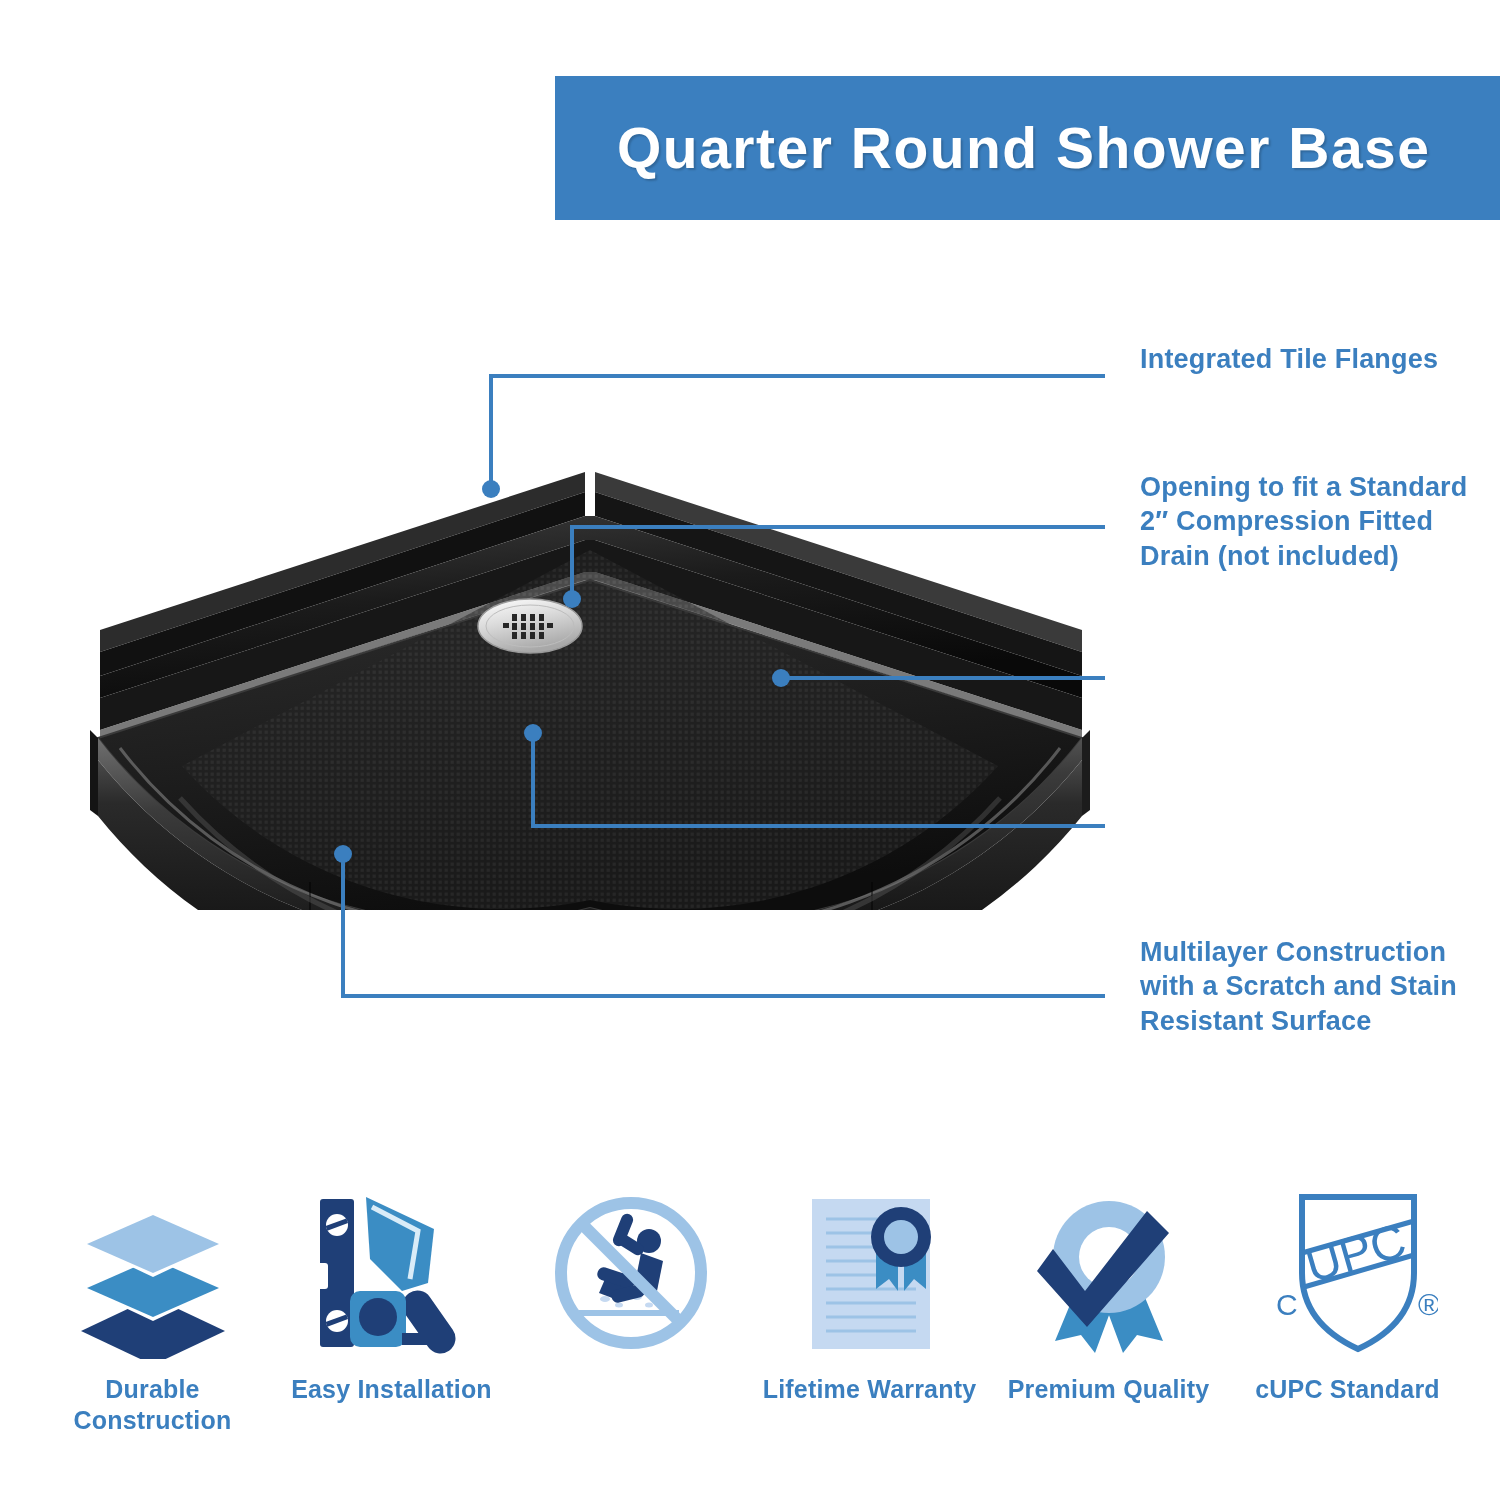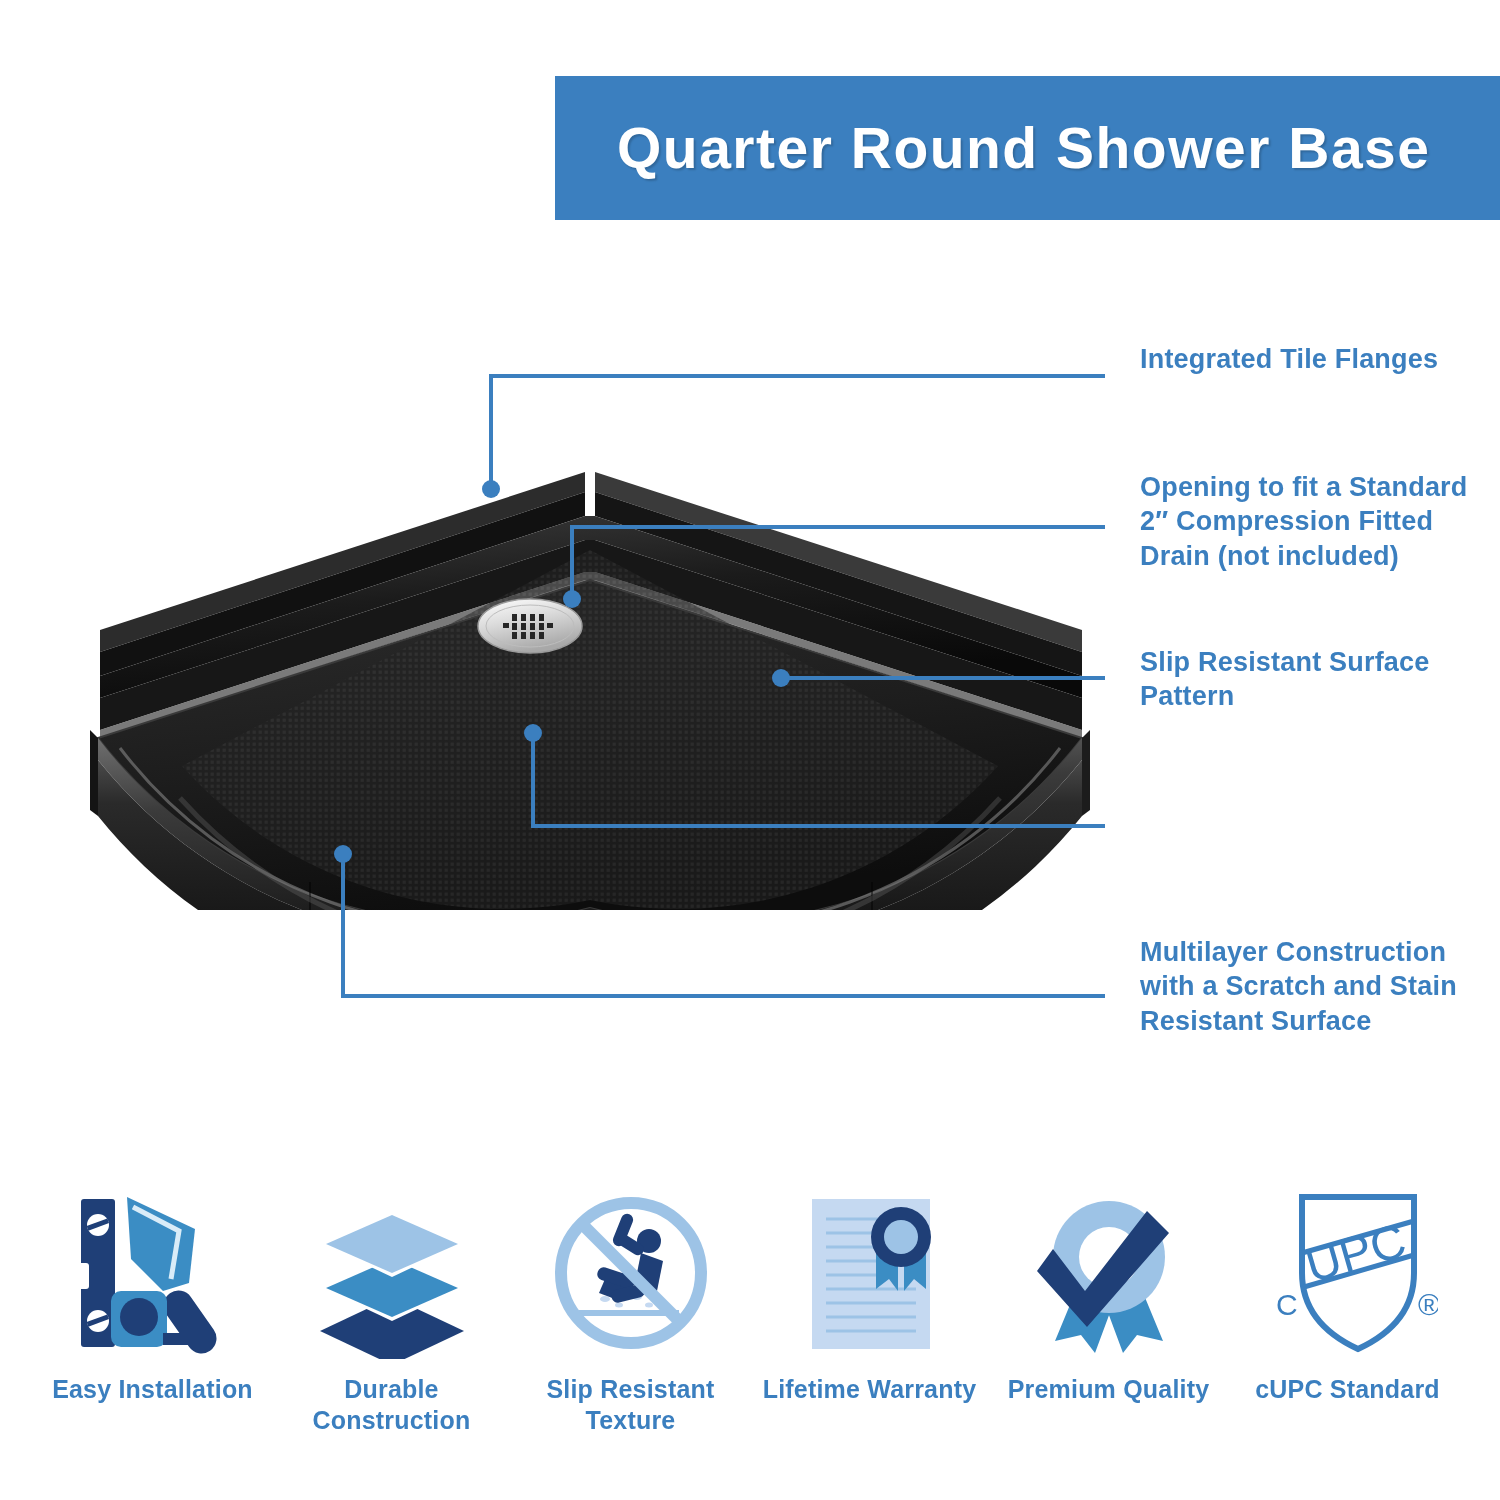--- a/index.html
+++ b/index.html
@@ -203,24 +203,36 @@
       <circle cx="491" cy="489" r="9"></circle>
       <circle cx="572" cy="599" r="9"></circle>
       <circle cx="781" cy="678" r="9"></circle>
       <circle cx="533" cy="733" r="9"></circle>
       <circle cx="343" cy="854" r="9"></circle>
     </g>
   </svg>
 
   <div class="callout" id="callout-0">Integrated Tile Flanges</div>
   <div class="callout" id="callout-1">Opening to fit a Standard 2″ Compression Fitted Drain (not included)</div>
-  <div class="callout" id="callout-2">Slip Resistant Surface Pattern</div>
   <div class="callout" id="callout-4">Multilayer Construction with a Scratch and Stain Resistant Surface</div>
 
   <div id="feature-strip">
+
+    <div class="feature">
+      <div class="feature-icon">
+        <svg width="172" height="172" viewBox="0 0 172 172">
+          <polygon points="86,110 14,144 86,178 158,144" fill="#1f3f77"></polygon>
+          <polygon points="86,66 14,100 86,134 158,100" fill="#ffffff"></polygon>
+          <polygon points="86,72 20,101 86,130 152,101" fill="#3b8dc4"></polygon>
+          <polygon points="86,22 14,56 86,90 158,56" fill="#ffffff"></polygon>
+          <polygon points="86,28 20,57 86,86 152,57" fill="#9dc3e6"></polygon>
+        </svg>
+      </div>
+      <div class="feature-label">Durable Construction</div>
+    </div>
 
     <div class="feature">
       <div class="feature-icon">
         <svg width="172" height="172" viewBox="0 0 172 172">
 
           <rect x="14" y="12" width="34" height="148" rx="3" fill="#1f3f77"></rect>
           <circle cx="31" cy="38" r="11" fill="#ffffff"></circle>
           <rect x="20" y="35" width="22" height="5" fill="#1f3f77" transform="rotate(-20 31 38)"></rect>
           <circle cx="31" cy="134" r="11" fill="#ffffff"></circle>
           <rect x="20" y="131" width="22" height="5" fill="#1f3f77" transform="rotate(-20 31 134)"></rect>
@@ -231,33 +243,20 @@
 
           <rect x="108" y="100" width="30" height="70" rx="15" fill="#1f3f77" transform="rotate(-35 123 135)"></rect>
 
           <rect x="44" y="104" width="56" height="56" rx="10" fill="#3b8dc4"></rect>
           <circle cx="72" cy="130" r="19" fill="#1f3f77"></circle>
           <rect x="96" y="146" width="42" height="12" fill="#1f3f77"></rect>
           <rect x="134" y="140" width="5" height="18" fill="#1f3f77"></rect>
         </svg>
       </div>
       <div class="feature-label">Easy Installation</div>
-    </div>
-
-    <div class="feature">
-      <div class="feature-icon">
-        <svg width="172" height="172" viewBox="0 0 172 172">
-          <polygon points="86,110 14,144 86,178 158,144" fill="#1f3f77"></polygon>
-          <polygon points="86,66 14,100 86,134 158,100" fill="#ffffff"></polygon>
-          <polygon points="86,72 20,101 86,130 152,101" fill="#3b8dc4"></polygon>
-          <polygon points="86,22 14,56 86,90 158,56" fill="#ffffff"></polygon>
-          <polygon points="86,28 20,57 86,86 152,57" fill="#9dc3e6"></polygon>
-        </svg>
-      </div>
-      <div class="feature-label">Durable Construction</div>
     </div>
 
     <div class="feature">
       <div class="feature-icon">
         <svg width="172" height="172" viewBox="0 0 172 172">
 
           <path d="M 36 124 L 130 124 L 96 58 Z" fill="#ffffff"></path>
           <path d="M 34 126 L 134 126" stroke="#9dc3e6" stroke-width="6"></path>
           <g fill="#c5d9f1">
             <ellipse cx="60" cy="112" rx="5" ry="3"></ellipse>
@@ -273,21 +272,20 @@
             <rect x="80" y="44" width="12" height="28" rx="6" transform="rotate(-58 86 58)"></rect>
             <path d="M 92 96 L 70 112 L 54 106 L 60 92 L 84 84 Z"></path>
             <rect x="52" y="84" width="36" height="13" rx="6" transform="rotate(18 70 90)"></rect>
             <rect x="66" y="100" width="34" height="13" rx="6" transform="rotate(-14 83 106)"></rect>
           </g>
 
           <circle cx="86" cy="86" r="70" fill="none" stroke="#9dc3e6" stroke-width="12"></circle>
           <line x1="36" y1="36" x2="136" y2="136" stroke="#9dc3e6" stroke-width="12"></line>
         </svg>
       </div>
-      <div class="feature-label">Slip Resistant Texture</div>
     </div>
 
     <div class="feature">
       <div class="feature-icon">
         <svg width="172" height="172" viewBox="0 0 172 172">
           <rect x="28" y="12" width="118" height="150" fill="#c5d9f1"></rect>
           <g stroke="#9dc3e6" stroke-width="3">
             <line x1="42" y1="32" x2="96" y2="32"></line>
             <line x1="42" y1="46" x2="96" y2="46"></line>
             <line x1="42" y1="60" x2="96" y2="60"></line>

